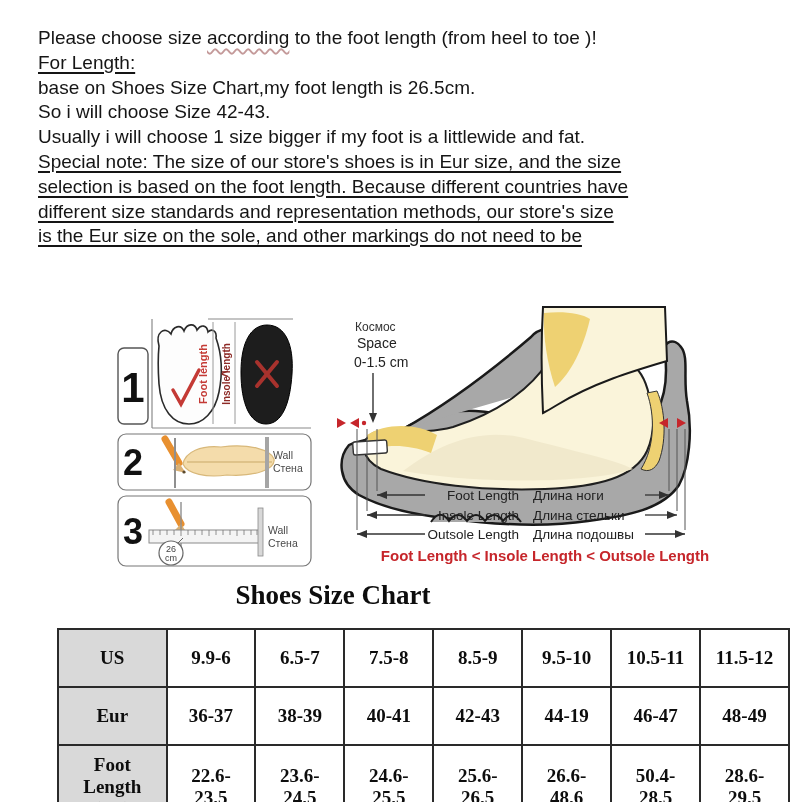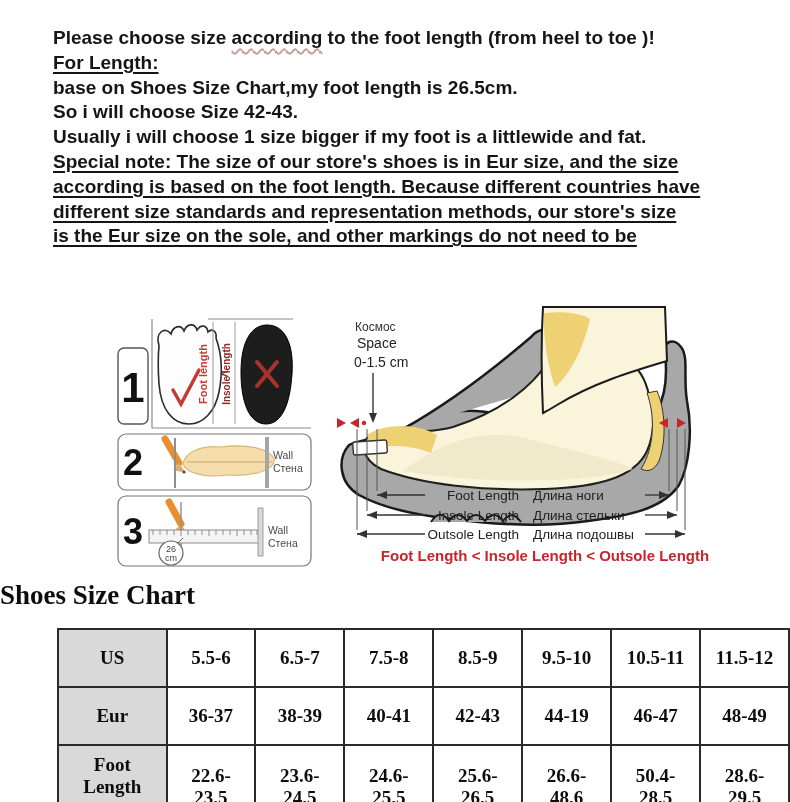--- a/index.html
+++ b/index.html
@@ -1,57 +1,57 @@
 <!DOCTYPE html>
 <html><head>
 <meta charset="utf-8">
 <style>
   html,body{margin:0;padding:0;background:#fff;}
   body{width:790px;height:802px;position:relative;overflow:hidden;
        font-family:"Liberation Sans",sans-serif;color:#111;}
   
   .intro{position:absolute;left:38px;top:26px;width:740px;}
-  .intro-line{font-size:19px;font-weight:bold;line-height:24.8px;white-space:nowrap;color:#151515;margin-left:15px;}
+  .intro-line{font-size:19px;font-weight:normal;line-height:24.8px;white-space:nowrap;color:#151515;}
   .u{text-decoration:underline;text-decoration-thickness:2px;text-underline-offset:3px;}
   .wavy{text-decoration:underline wavy #c49a9a;text-decoration-thickness:1.5px;text-underline-offset:4px;}
   
   .steps-svg{position:absolute;left:115px;top:312px;}
   .shoe-svg{position:absolute;left:333px;top:301px;}
   svg text{font-family:"Liberation Sans",sans-serif;}
   .step-num{font-size:42px;font-weight:bold;fill:#111;}
   .step-num-sm{font-size:36px;font-weight:bold;fill:#111;}
   .red-vlabel{font-size:11px;fill:#c43a35;font-weight:bold;}
   .dkred-vlabel{font-size:10px;fill:#8d2a26;font-weight:bold;}
   .wall-label{font-size:10.5px;fill:#4a4a4a;}
   .space-label{font-size:12px;fill:#333;}
   .space-label-b{font-size:14px;fill:#222;}
   .measure-label{font-size:13.5px;fill:#222;}
   .rule-label{font-size:15px;font-weight:bold;fill:#c6262b;}
   .circ-label{font-size:9px;fill:#444;}
   
-  .chart-title{position:absolute;left:0;top:580px;width:666px;text-align:left;
+  .chart-title{position:absolute;left:0;top:580px;width:666px;text-align:center;
       font-family:"Liberation Serif",serif;font-size:27px;font-weight:bold;color:#0d0d0d;}
   table.size{position:absolute;left:57px;top:628px;border-collapse:collapse;table-layout:fixed;
       font-family:"Liberation Serif",serif;font-size:19px;font-weight:bold;color:#0d0d0d;}
   table.size th,table.size td{border:2px solid #2a2a2a;text-align:center;vertical-align:middle;padding:8px;}
   table.size th{background:#d9d9d9;width:103px;white-space:pre-line;}
   table.size td{width:83px;}
   tr.r1 td,tr.r1 th{height:40px;} tr.r2 td,tr.r2 th{height:40px;} tr.r3 td,tr.r3 th{height:62px;}
 </style>
 </head>
 <body>
 
 <div class="intro">
   <div class="intro-line"><span>Please choose size </span><span class="wavy">according</span><span> to the foot length (from heel to toe )!</span></div>
   <div class="intro-line u">For Length:</div>
   <div class="intro-line">base on Shoes Size Chart,my foot length is 26.5cm.</div>
   <div class="intro-line">So i will choose Size 42-43.</div>
   <div class="intro-line">Usually i will choose 1 size bigger if my foot is a littlewide and fat.</div>
   <div class="intro-line u">Special note: The size of our store's shoes is in Eur size, and the size</div>
-  <div class="intro-line u">according is based on the foot length. Because different countries have</div>
+  <div class="intro-line u">selection is based on the foot length. Because different countries have</div>
   <div class="intro-line u">different size standards and representation methods, our store's size</div>
   <div class="intro-line u">is the Eur size on the sole, and other markings do not need to be</div>
 </div>
 
 <svg class="steps-svg" width="200" height="260" viewBox="0 0 200 260">
 
   <g>
     <line x1="93" y1="7" x2="178" y2="7" stroke="#8a8a8a" stroke-width="1.2"></line>
     <line x1="37" y1="7" x2="37" y2="116" stroke="#8a8a8a" stroke-width="1.2"></line>
     <line x1="37" y1="116" x2="196" y2="116" stroke="#8a8a8a" stroke-width="1.2"></line>
@@ -208,21 +208,21 @@
   <text class="measure-label" x="200" y="238">Длина подошвы</text>
   <text class="rule-label" x="212" y="260" text-anchor="middle">Foot Length &lt; Insole Length &lt; Outsole Length</text>
 </svg>
 
 <div class="chart-title">Shoes Size Chart</div>
 
 <table class="size">
   <tbody>
       <tr class="r1">
     <th>US</th>
-    <td>5.5-6</td>
+    <td>9.9-6</td>
     <td>6.5-7</td>
     <td>7.5-8</td>
     <td>8.5-9</td>
     <td>9.5-10</td>
     <td>10.5-11</td>
     <td>11.5-12</td>
   </tr>
   <tr class="r2">
     <th>Eur</th>
     <td>36-37</td>

